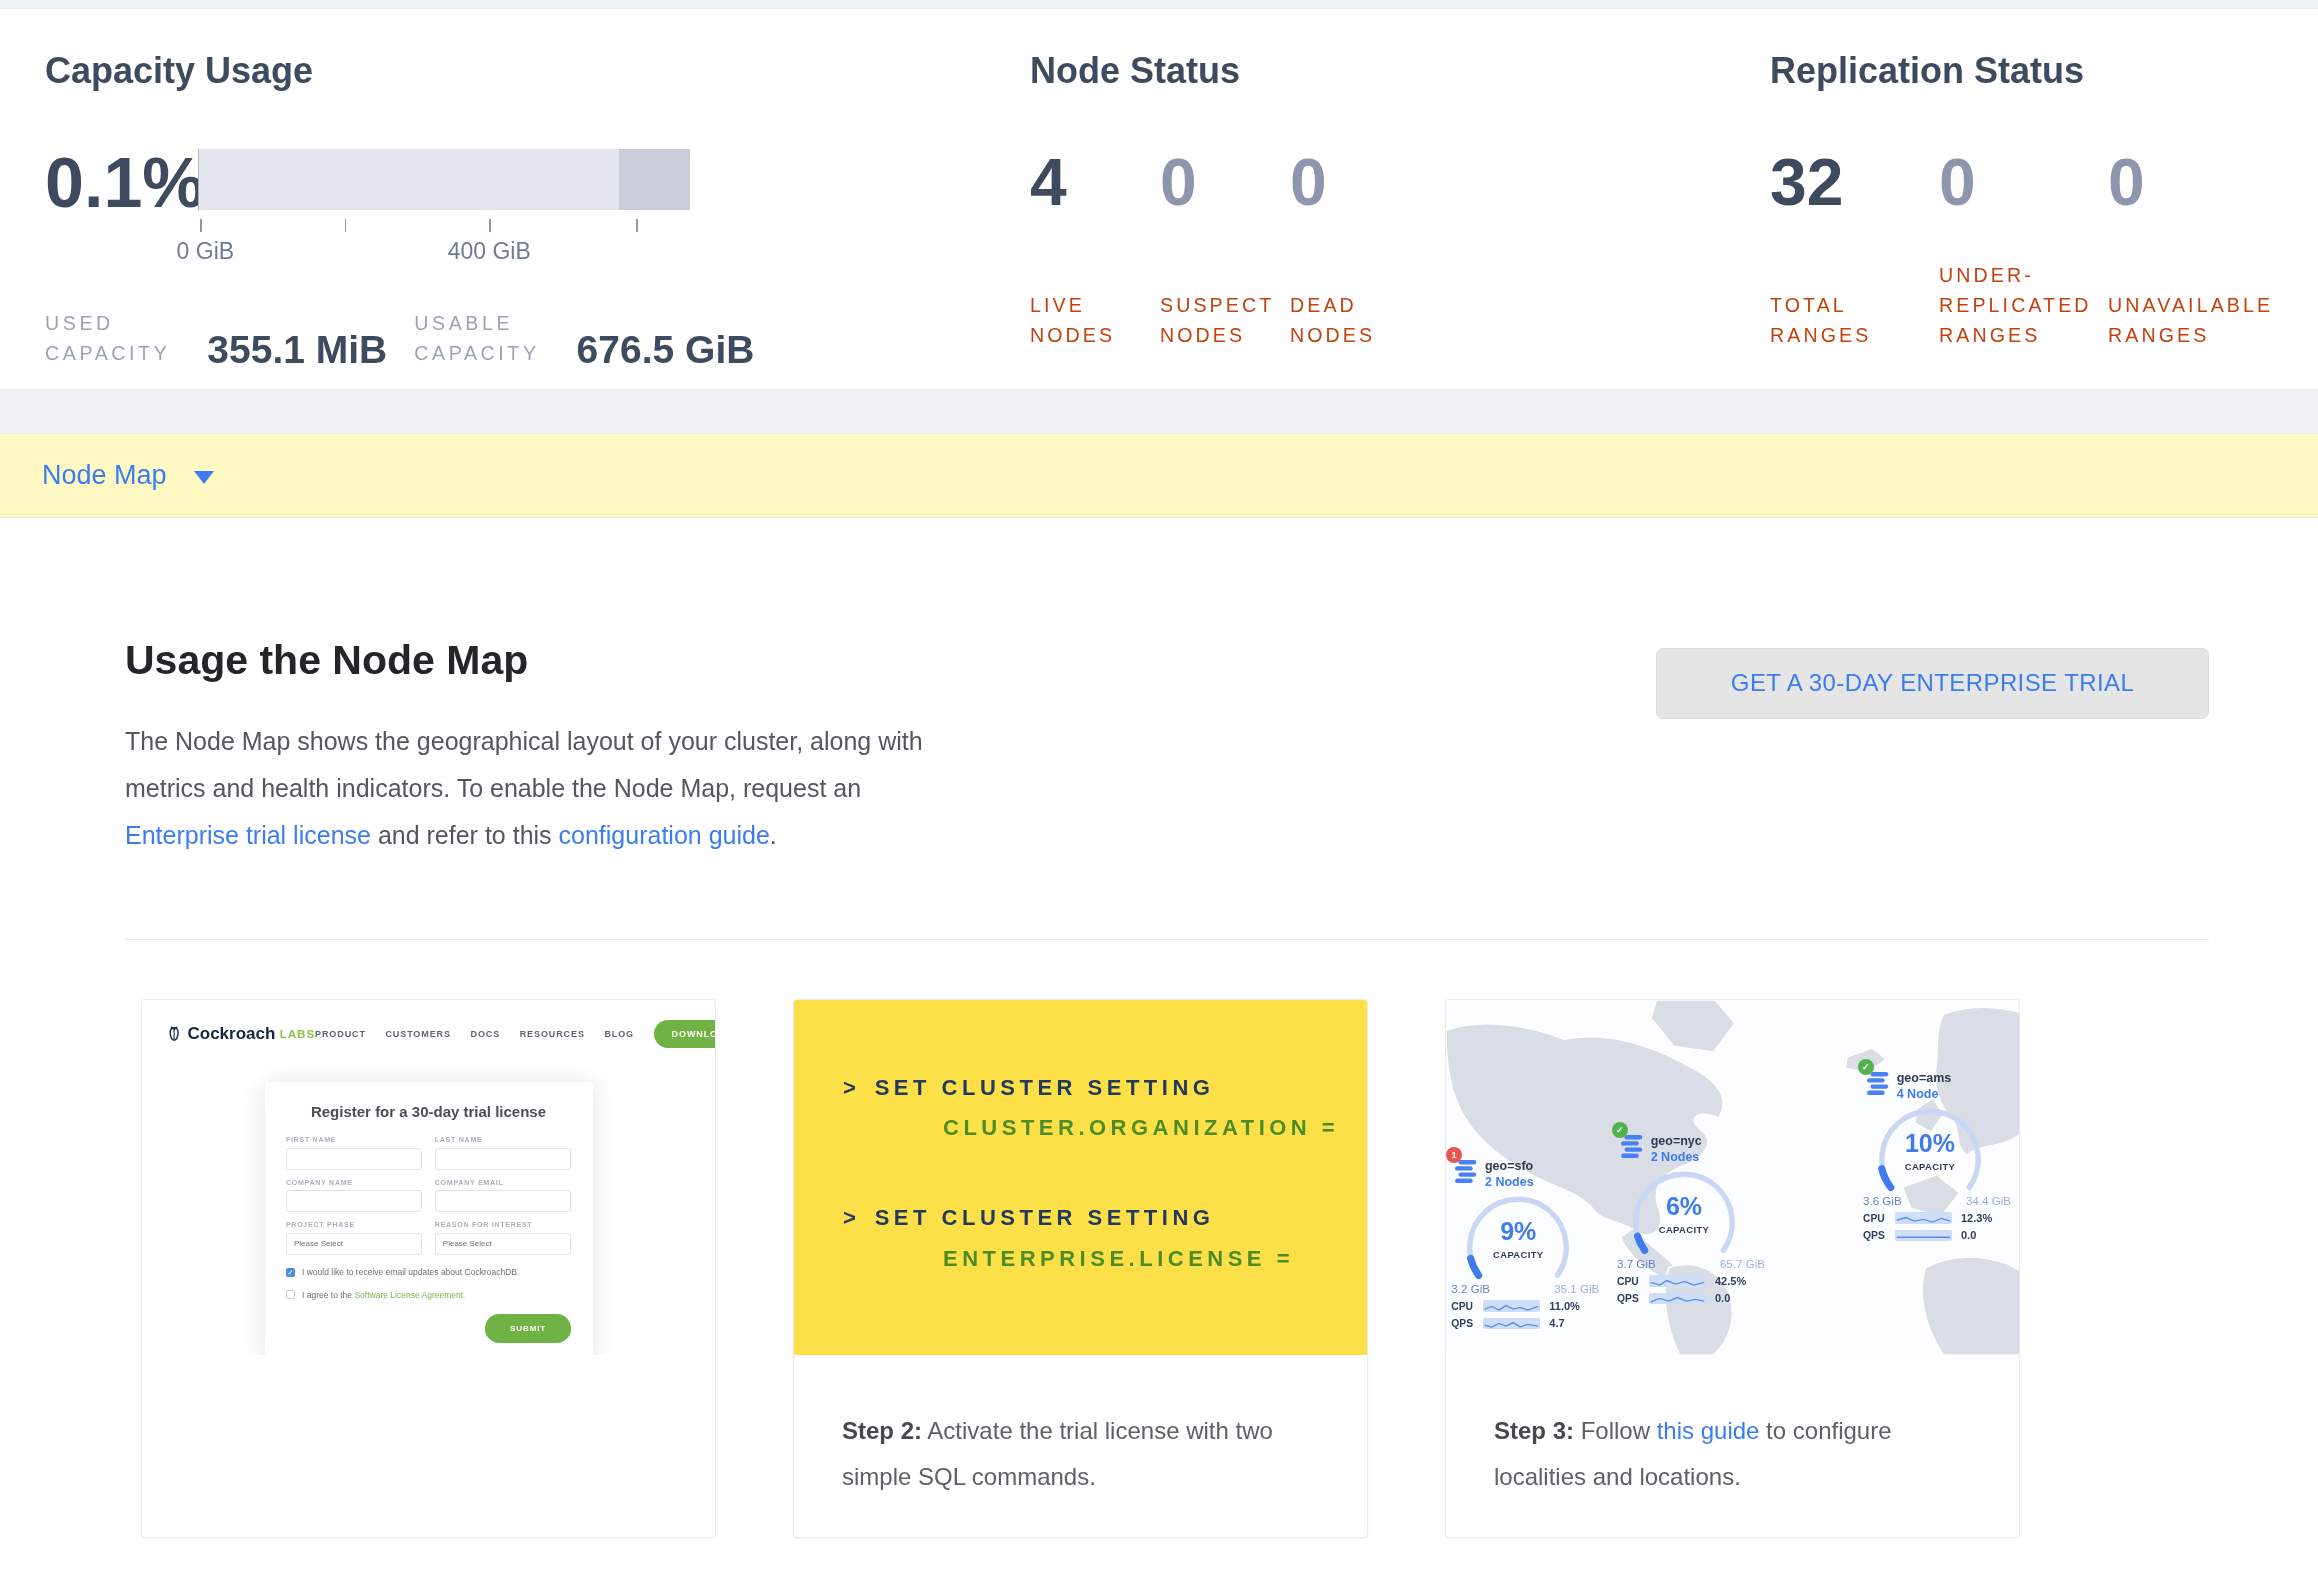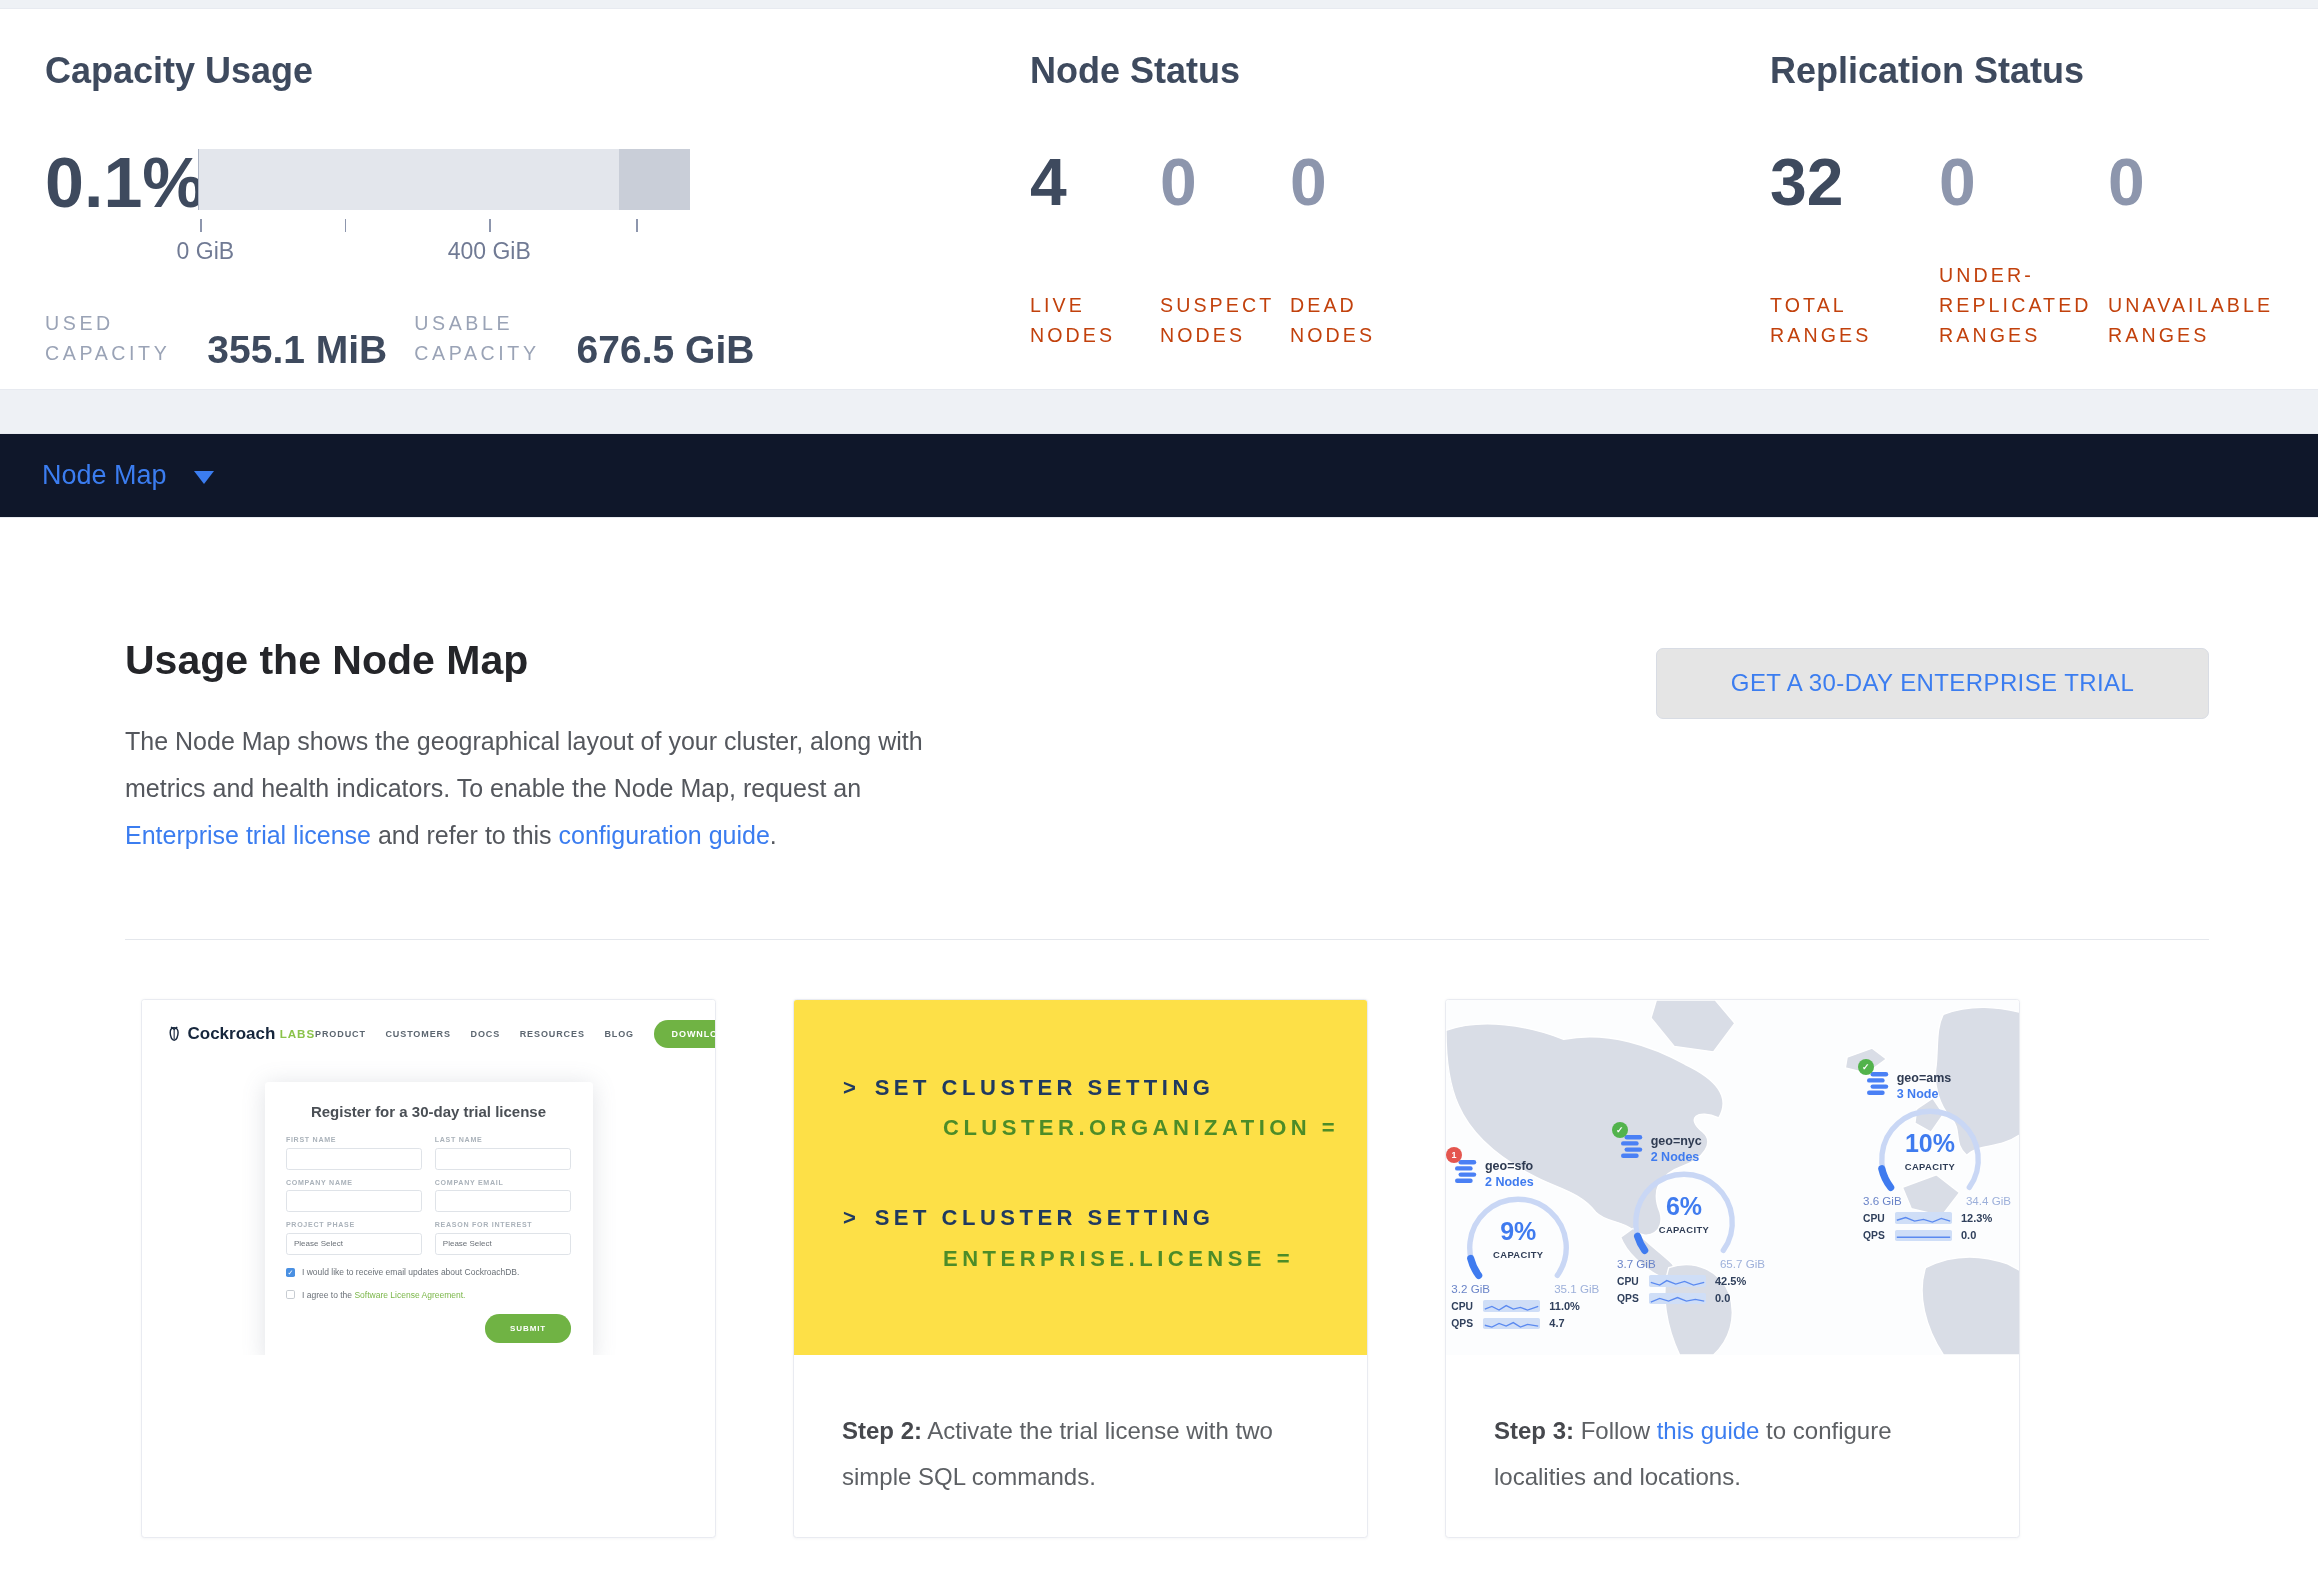--- a/index.html
+++ b/index.html
@@ -33,21 +33,21 @@
   .stat-grid { display:flex; margin-top:55px; }
   .stat { display:flex; flex-direction:column; height:203px; }
   .col-nodes .stat { width:130px; }
   .col-repl .stat { width:169px; }
   .stat-value { font-size:66px; font-weight:700; color:#8d96ad; line-height:70px; }
   .stat-value.em { color:#3e4a5e; }
   .stat-label { margin-top:auto; font-size:19.6px; letter-spacing:3.1px; color:#c2410c;
                 line-height:30px; white-space:pre-line; font-weight:500; }
 
   
-  .selector { margin-top:43px; height:85px; background:#0f172a; border-top:0.9px solid #e8ebf0;
+  .selector { margin-top:43px; height:85px; background:#fef9c3; border-top:0.9px solid #e8ebf0;
               border-bottom:0.9px solid #e8ebf0; display:flex; align-items:center; padding-left:42px; cursor:pointer; }
   .selector-label { color:#3b7df0; font-size:27px; font-weight:500; }
   .caret-down { width:0; height:0; border-left:10.7px solid transparent; border-right:10.7px solid transparent;
                 border-top:13.4px solid #3b7df0; margin-left:27px; margin-top:3.6px; }
 
   
   .content { background:#fff; height:1066px; padding:0 110px 0 125px; }
   .header-row { display:flex; justify-content:space-between; padding-top:119px; }
   .page-h1 { font-size:41px; font-weight:600; color:#242529; }
   .desc { margin-top:34px; width:842px; font-size:25px; line-height:47px; color:#54575d; }
@@ -420,21 +420,21 @@
               <svg width="23" height="25" viewBox="0 0 26 28">
                 <g fill="#4a80f5">
                     <rect x="4" y="1" width="20" height="5" rx="2.5"></rect>
                     <rect x="0" y="8" width="20" height="5" rx="2.5"></rect>
                     <rect x="4" y="15" width="20" height="5" rx="2.5"></rect>
                     <rect x="0" y="22" width="20" height="5" rx="2.5"></rect>
                   </g>
               </svg>
               <div class="mn-id">
                 <div class="mn-name">geo=ams</div>
-                <div class="mn-count">3 Node</div>
+                <div class="mn-count">4 Node</div>
               </div>
             </div>
             <div class="gauge">
               <svg width="134" height="86" viewBox="0 0 150 96">
                 <path d="M31 91 A54 54 0 1 1 119 91" fill="none" stroke="#c9d7f5" stroke-width="6" stroke-linecap="round"></path>
                 <path d="M31 91 A54 54 0 0 1 21 70" fill="none" stroke="#3f7bef" stroke-width="8" stroke-linecap="round"></path>
               </svg>
               <div class="gauge-pct">10%</div>
               <div class="gauge-cap">CAPACITY</div>
             </div>

